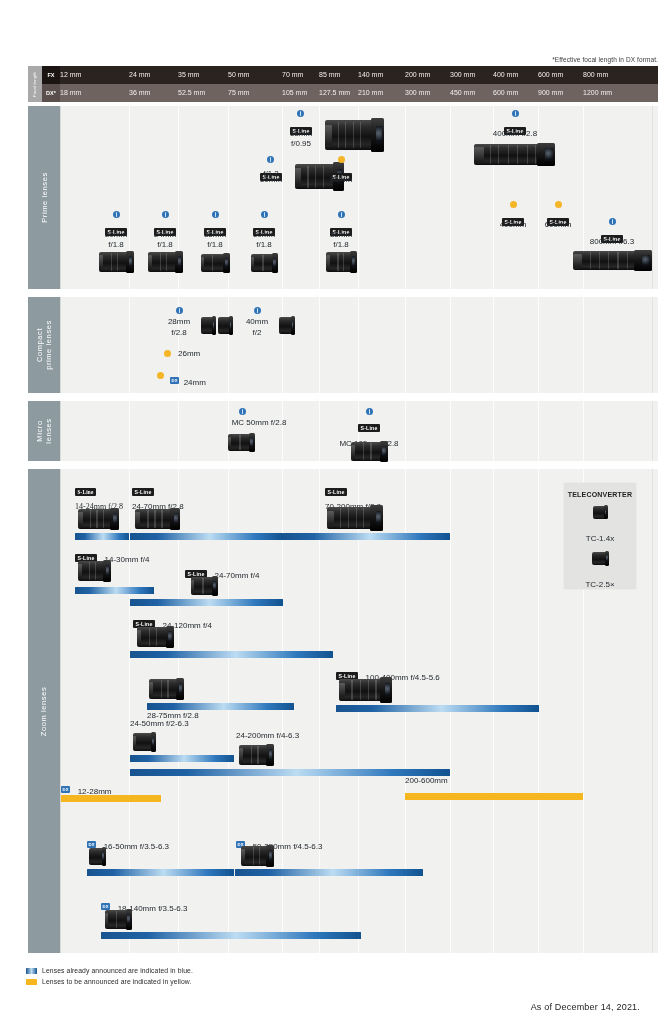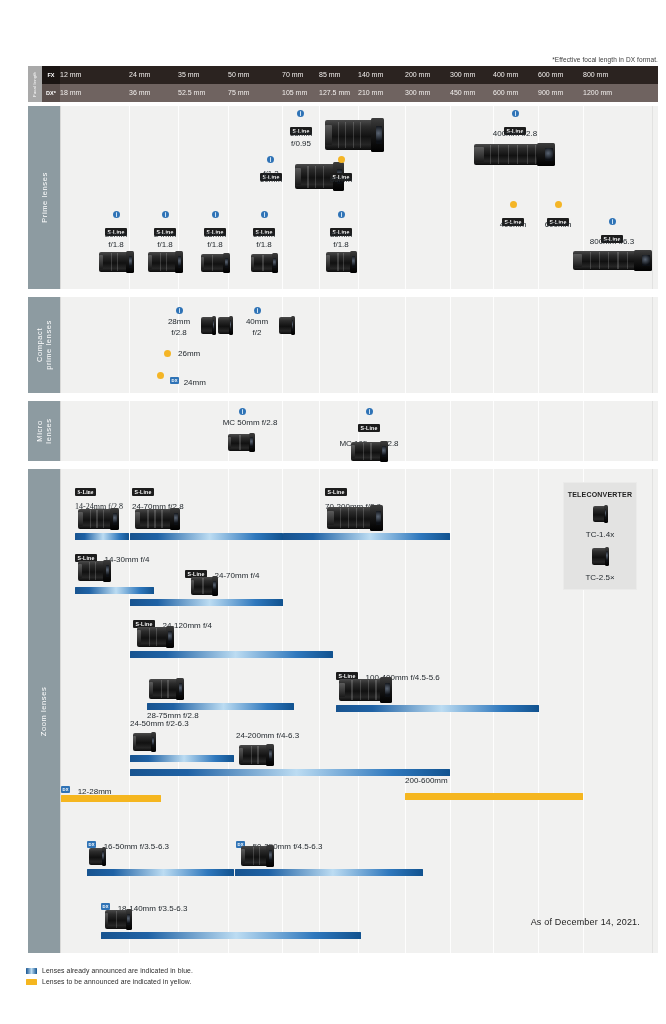--- a/index.html
+++ b/index.html
@@ -124,31 +124,31 @@
     background:linear-gradient(90deg,#17538f 0%,#1f62a5 18%,#bcdcf2 52%,#2f78bd 82%,#11528f 100%);
   }
   .bar.yellow { background:#f5b61f; }
 
   
   .tcbox {
     position:absolute; background:#e3e3e2; border:1px solid #ebebea;
     display:flex; flex-direction:column; align-items:center;
   }
   .tctitle { font-size:7px; color:#222; letter-spacing:.2px; margin-top:8px; font-weight:600; }
-  .tclabel { font-size:8px; color:#23292e; margin-top:8px; }
+  .tclabel { font-size:8px; color:#23292e; margin-top:15px; }
 
   
   .legend { position:absolute; left:26px; top:965px; }
   .legrow { display:flex; align-items:center; height:11px; }
   .legswatch { width:11px; height:6px; margin-right:5px; border-radius:.5px; }
   .legswatch.blue { background:linear-gradient(90deg,#17538f,#bcdcf2 50%,#11528f); }
   .legswatch.yellow { background:#f5b61f; }
   .legtext { font-size:6.8px; color:#2b2b2b; letter-spacing:.1px; }
   .asof {
-    position:absolute; right:26px; top:917px;
+    position:absolute; right:26px; top:1002px;
     font-size:9px; color:#1d1d1d; letter-spacing:.2px;
   }
 </style>
 </head>
 <body>
 
 <div id="page">
 
   <div class="footnote-top">*Effective focal length in DX format.</div>
 
@@ -473,21 +473,21 @@
         <div class="vline" style="left:297px"></div>
       <div class="vline" style="left:344px"></div>
         <div class="vline" style="left:389px"></div>
       <div class="vline" style="left:432px"></div>
         <div class="vline" style="left:477px"></div>
       <div class="vline" style="left:522px"></div>
         <div class="vline dim" style="left:591px"></div>
 
       <div class="item" style="left:141px; top:7px; width:80px;">
         <div class="dot blue" style="left:37px; top:0;"></div>
-        <div class="name c" style="position:absolute;left:8px;top:10px;width:80px;">MC 50mm f/2.8</div>
+        <div class="name c" style="position:absolute;left:17px;top:10px;width:80px;">MC 50mm f/2.8</div>
       </div>
       <div class="lens" style="position:absolute; left:167px; top:33px; width:26px; height:17px;">
         <div class="barrel"></div>
           <div class="mount"></div>
           <div class="ring" style="left:44%"></div>
         <div class="front"></div>
           <div class="glass"></div>
       </div>
 
       <div class="item" style="left:262px; top:7px; width:92px;">

